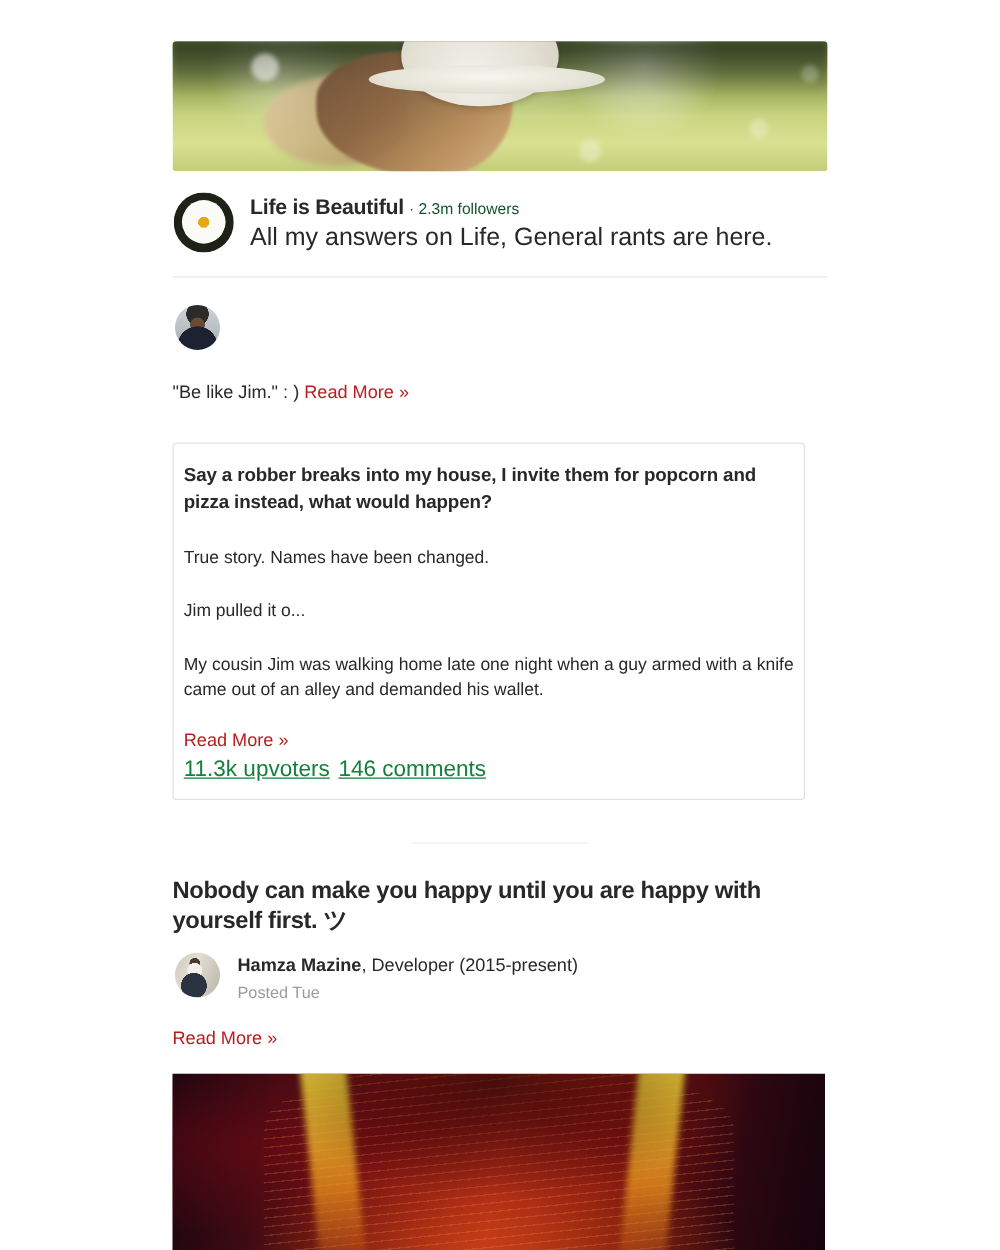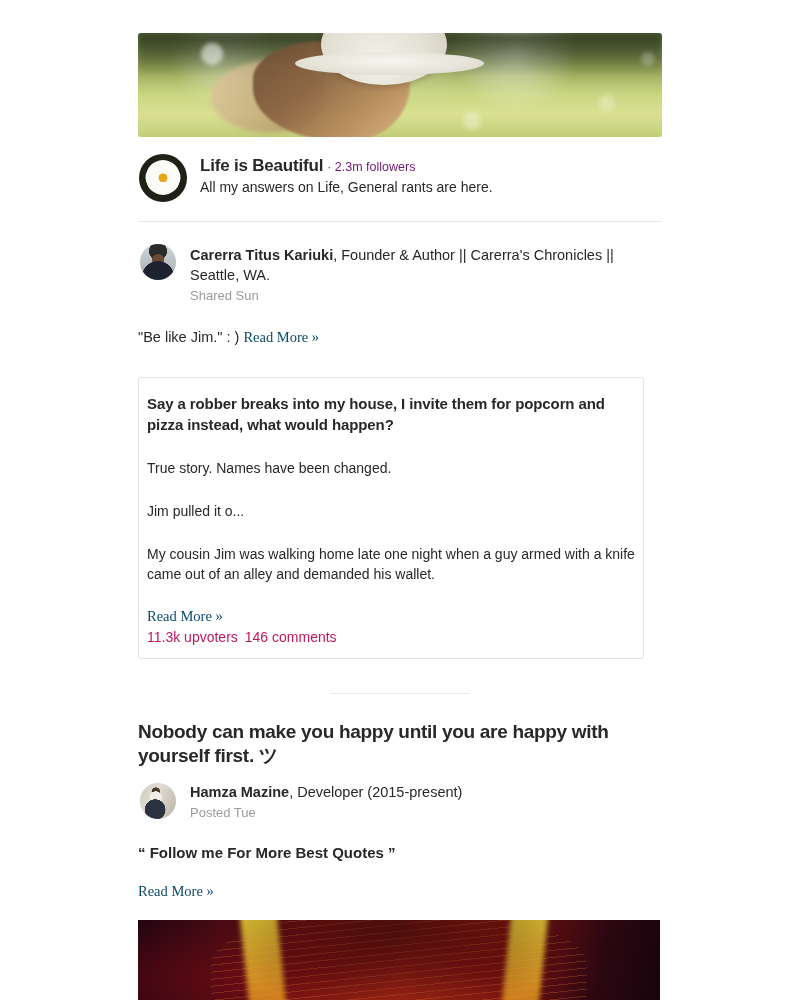--- a/index.html
+++ b/index.html
@@ -137,25 +137,25 @@
     flex-wrap: wrap;
   }
   .space-name {
     font-size: 17px;
     font-weight: 700;
     color: #282829;
     letter-spacing: -.2px;
   }
   .space-followers {
     font-size: 12.5px;
-    color: #701a75;
+    color: #14532d;
     margin-left: 4px;
   }
   .space-desc {
-    font-size: 14px;
+    font-size: 20px;
     color: #282829;
     margin-top: 3px;
   }
 
   .rule-full {
     height: 1px;
     background: #e8e8e8;
     margin-top: 19px;
     width: 100%;
   }
@@ -205,24 +205,23 @@
     margin-top: 3px;
   }
 
   .post-text {
     font-size: 14.5px;
     color: #282829;
     margin-top: 24px;
     line-height: 20px;
   }
   .link {
-    color: #0c4a6e;
+    color: #b91c1c;
     cursor: pointer;
     text-decoration: none;
-    font-family: Liberation Serif, serif;
   }
 
   
   .quoted-card {
     margin-top: 30px;
     border: 1px solid #e3e3e3;
     border-radius: 3px;
     padding: 15px 8px 13px 8px;
     width: 506px;
     box-sizing: border-box;
@@ -239,43 +238,44 @@
     line-height: 20px;
     color: #282829;
     margin-top: 23px;
   }
   .q-readmore {
     margin-top: 24px;
     font-size: 14.5px;
   }
   .q-stats {
     margin-top: 4px;
-    font-size: 14px;
-    color: #be185d;
+    font-size: 18px;
+    color: #15803d;
+    text-decoration: underline;
   }
   .q-stats span + span { margin-left: 7px; }
 
   
   .rule-short {
     width: 140px;
     height: 1px;
     background: #ebebeb;
     margin: 34px auto 0 auto;
   }
 
   
   .post2 { padding-top: 26px; }
   .post-title {
     font-size: 19px;
     font-weight: 700;
     line-height: 24px;
     color: #282829;
     letter-spacing: -.3px;
   }
-  .post2 .byline { padding-top: 13px; align-items: center; }
+  .post2 .byline { padding-top: 13px; }
   .quote-line {
     font-size: 15px;
     font-weight: 700;
     color: #282829;
     margin-top: 24px;
   }
   .insta-line {
     font-size: 15px;
     color: #282829;
     margin-top: 22px;
@@ -373,26 +373,20 @@
         </div>
         <div class="space-desc">All my answers on Life, General rants are here.</div>
       </div>
     </div>
 
     <div class="rule-full"></div>
 
     <div class="post">
       <div class="byline">
         <div class="avatar avatar-a"></div>
-        <div class="byline-text">
-          <div class="author-line">
-            <span class="author-name">Carerra Titus Kariuki</span><span class="author-cred">, Founder &amp; Author || Carerra's Chronicles || Seattle, WA.</span>
-          </div>
-          <div class="posted">Shared Sun</div>
-        </div>
       </div>
 
       <div class="post-text">
         <span>"Be like Jim." : )</span>
         <span class="link">Read More »</span>
       </div>
 
       <div class="quoted-card">
         <div class="q-title">Say a robber breaks into my house, I invite them for popcorn and pizza instead, what would happen?</div>
         <div class="q-para">True story. Names have been changed.</div>
@@ -415,21 +409,20 @@
       <div class="byline">
         <div class="avatar avatar-b"></div>
         <div class="byline-text">
           <div class="author-line">
             <span class="author-name">Hamza Mazine</span><span class="author-cred">, Developer (2015-present)</span>
           </div>
           <div class="posted">Posted Tue</div>
         </div>
       </div>
 
-      <div class="quote-line">“ Follow me For More Best Quotes ”</div>
 
 
       <div class="post2-readmore">
         <span class="link">Read More »</span>
       </div>
 
       <div class="quote-image">
         <div class="qi-folds"></div>
         <div class="qi-ridge left"></div>
         <div class="qi-ridge right"></div>

